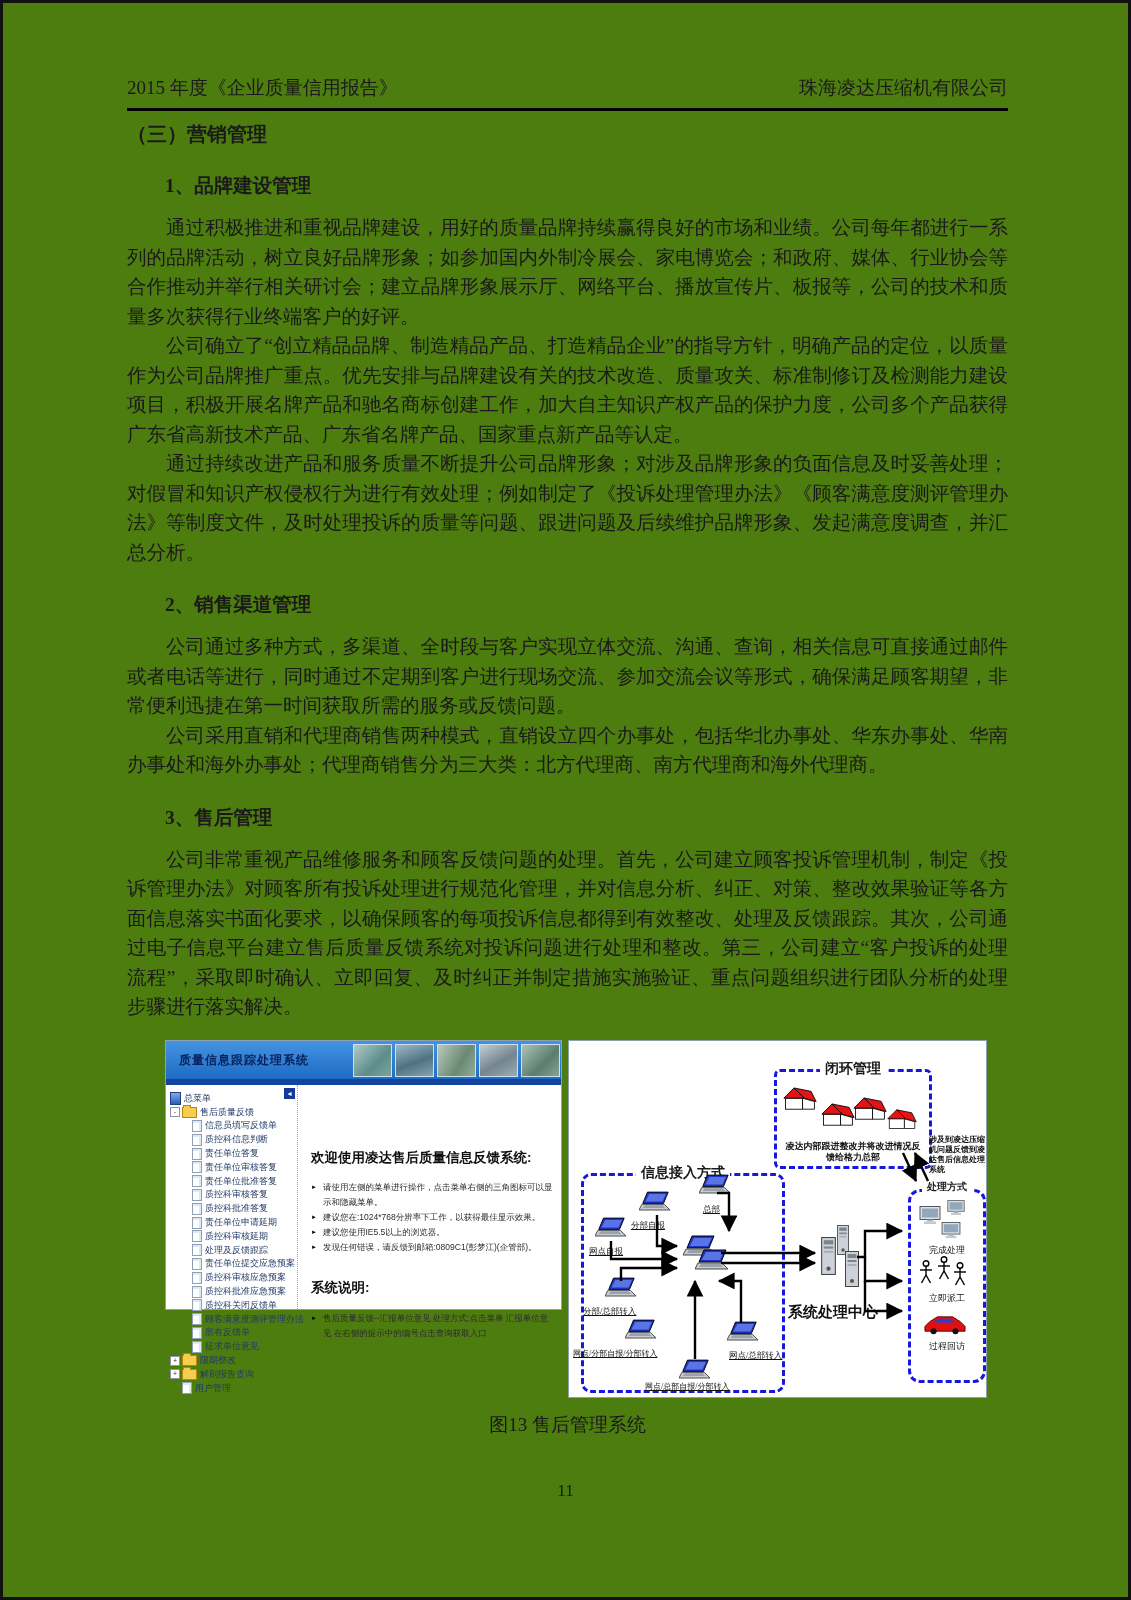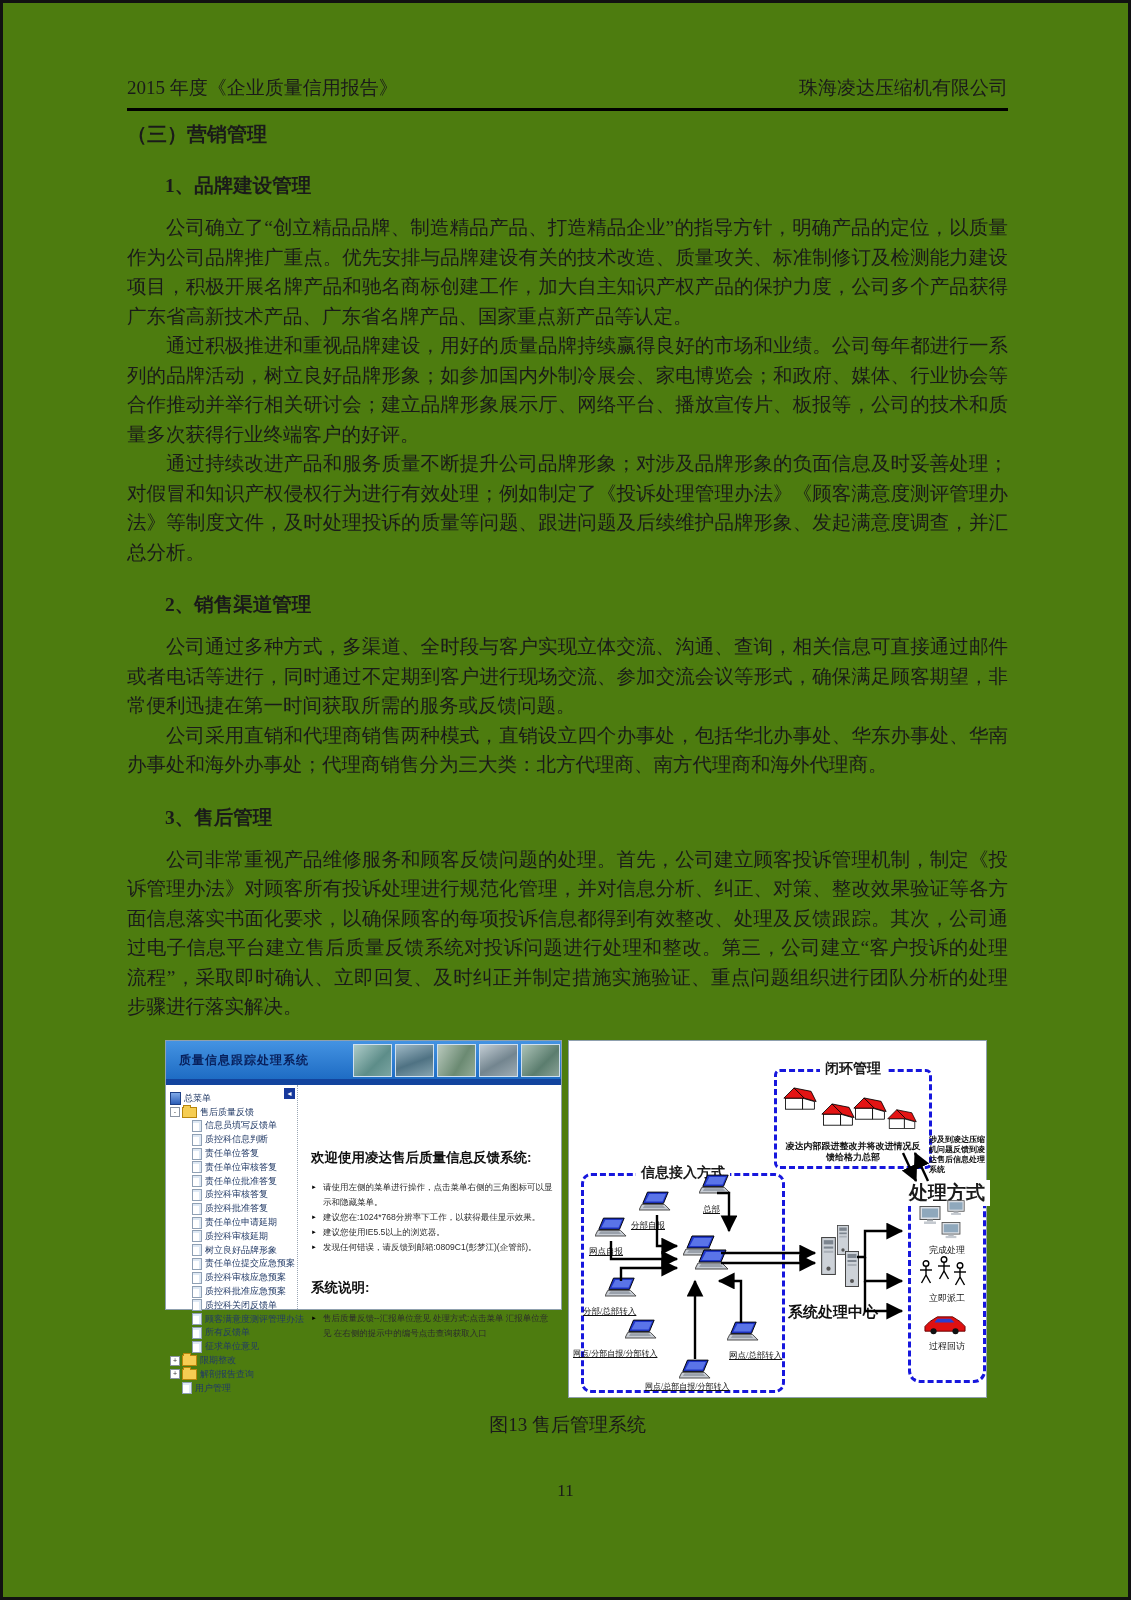--- a/index.html
+++ b/index.html
@@ -188,22 +188,22 @@
 
   <div class="header">
     <span>2015 年度《企业质量信用报告》</span>
     <span>珠海凌达压缩机有限公司</span>
   </div>
   <div class="header-rule"></div>
 
   <div class="section-title">（三）营销管理</div>
 
   <div class="sub-title">1、品牌建设管理</div>
+  <p class="para">通过积极推进和重视品牌建设，用好的质量品牌持续赢得良好的市场和业绩。公司每年都进行一系列的品牌活动，树立良好品牌形象；如参加国内外制冷展会、家电博览会；和政府、媒体、行业协会等合作推动并举行相关研讨会；建立品牌形象展示厅、网络平台、播放宣传片、板报等，公司的技术和质量多次获得行业终端客户的好评。</p>
   <p class="para">公司确立了“创立精品品牌、制造精品产品、打造精品企业”的指导方针，明确产品的定位，以质量作为公司品牌推广重点。优先安排与品牌建设有关的技术改造、质量攻关、标准制修订及检测能力建设项目，积极开展名牌产品和驰名商标创建工作，加大自主知识产权产品的保护力度，公司多个产品获得广东省高新技术产品、广东省名牌产品、国家重点新产品等认定。</p>
-  <p class="para">通过积极推进和重视品牌建设，用好的质量品牌持续赢得良好的市场和业绩。公司每年都进行一系列的品牌活动，树立良好品牌形象；如参加国内外制冷展会、家电博览会；和政府、媒体、行业协会等合作推动并举行相关研讨会；建立品牌形象展示厅、网络平台、播放宣传片、板报等，公司的技术和质量多次获得行业终端客户的好评。</p>
   <p class="para">通过持续改进产品和服务质量不断提升公司品牌形象；对涉及品牌形象的负面信息及时妥善处理；对假冒和知识产权侵权行为进行有效处理；例如制定了《投诉处理管理办法》《顾客满意度测评管理办法》等制度文件，及时处理投诉的质量等问题、跟进问题及后续维护品牌形象、发起满意度调查，并汇总分析。</p>
 
   <div class="sub-title">2、销售渠道管理</div>
   <p class="para">公司通过多种方式，多渠道、全时段与客户实现立体交流、沟通、查询，相关信息可直接通过邮件或者电话等进行，同时通过不定期到客户进行现场交流、参加交流会议等形式，确保满足顾客期望，非常便利迅捷在第一时间获取所需的服务或反馈问题。</p>
   <p class="para">公司采用直销和代理商销售两种模式，直销设立四个办事处，包括华北办事处、华东办事处、华南办事处和海外办事处；代理商销售分为三大类：北方代理商、南方代理商和海外代理商。</p>
 
   <div class="sub-title">3、售后管理</div>
   <p class="para">公司非常重视产品维修服务和顾客反馈问题的处理。首先，公司建立顾客投诉管理机制，制定《投诉管理办法》对顾客所有投诉处理进行规范化管理，并对信息分析、纠正、对策、整改效果验证等各方面信息落实书面化要求，以确保顾客的每项投诉信息都得到有效整改、处理及反馈跟踪。其次，公司通过电子信息平台建立售后质量反馈系统对投诉问题进行处理和整改。第三，公司建立“客户投诉的处理流程”，采取即时确认、立即回复、及时纠正并制定措施实施验证、重点问题组织进行团队分析的处理步骤进行落实解决。</p>
 
   <div class="figure">
@@ -275,21 +275,21 @@
                 <span>责任单位申请延期</span>
               </div>
 
               <div class="tree-row child">
                 <span class="ico ico-doc"></span>
                 <span>质控科审核延期</span>
               </div>
 
               <div class="tree-row child">
                 <span class="ico ico-doc"></span>
-                <span>树立良好品牌形象</span>
+                <span>处理及反馈跟踪</span>
               </div>
 
               <div class="tree-row child">
                 <span class="ico ico-doc"></span>
                 <span>责任单位提交应急预案</span>
               </div>
 
               <div class="tree-row child">
                 <span class="ico ico-doc"></span>
                 <span>质控科审核应急预案</span>
@@ -421,21 +421,21 @@
         </svg>
       <svg class="dicon" style="left:268px;top:184px" width="12" height="30">
           <use href="#sym-server"></use>
         </svg>
       <svg class="dicon" style="left:276px;top:210px" width="14" height="36">
           <use href="#sym-server"></use>
         </svg>
       <div class="syslabel">系统处理中心</div>
 
       <div class="dash-box box-process">
-        <div class="dash-title" style="font-size:19px">处理方式</div>
+        <div class="dash-title" style="font-size:10px">处理方式</div>
         <svg class="dicon" style="left:8px;top:14px" width="22" height="19">
             <use href="#sym-monitor"></use>
           </svg>
         <svg class="dicon" style="left:36px;top:8px" width="18" height="16">
             <use href="#sym-monitor"></use>
           </svg>
         <svg class="dicon" style="left:30px;top:30px" width="20" height="17">
             <use href="#sym-monitor"></use>
           </svg>
         <div class="proc-label" style="top:52px">完成处理</div>

